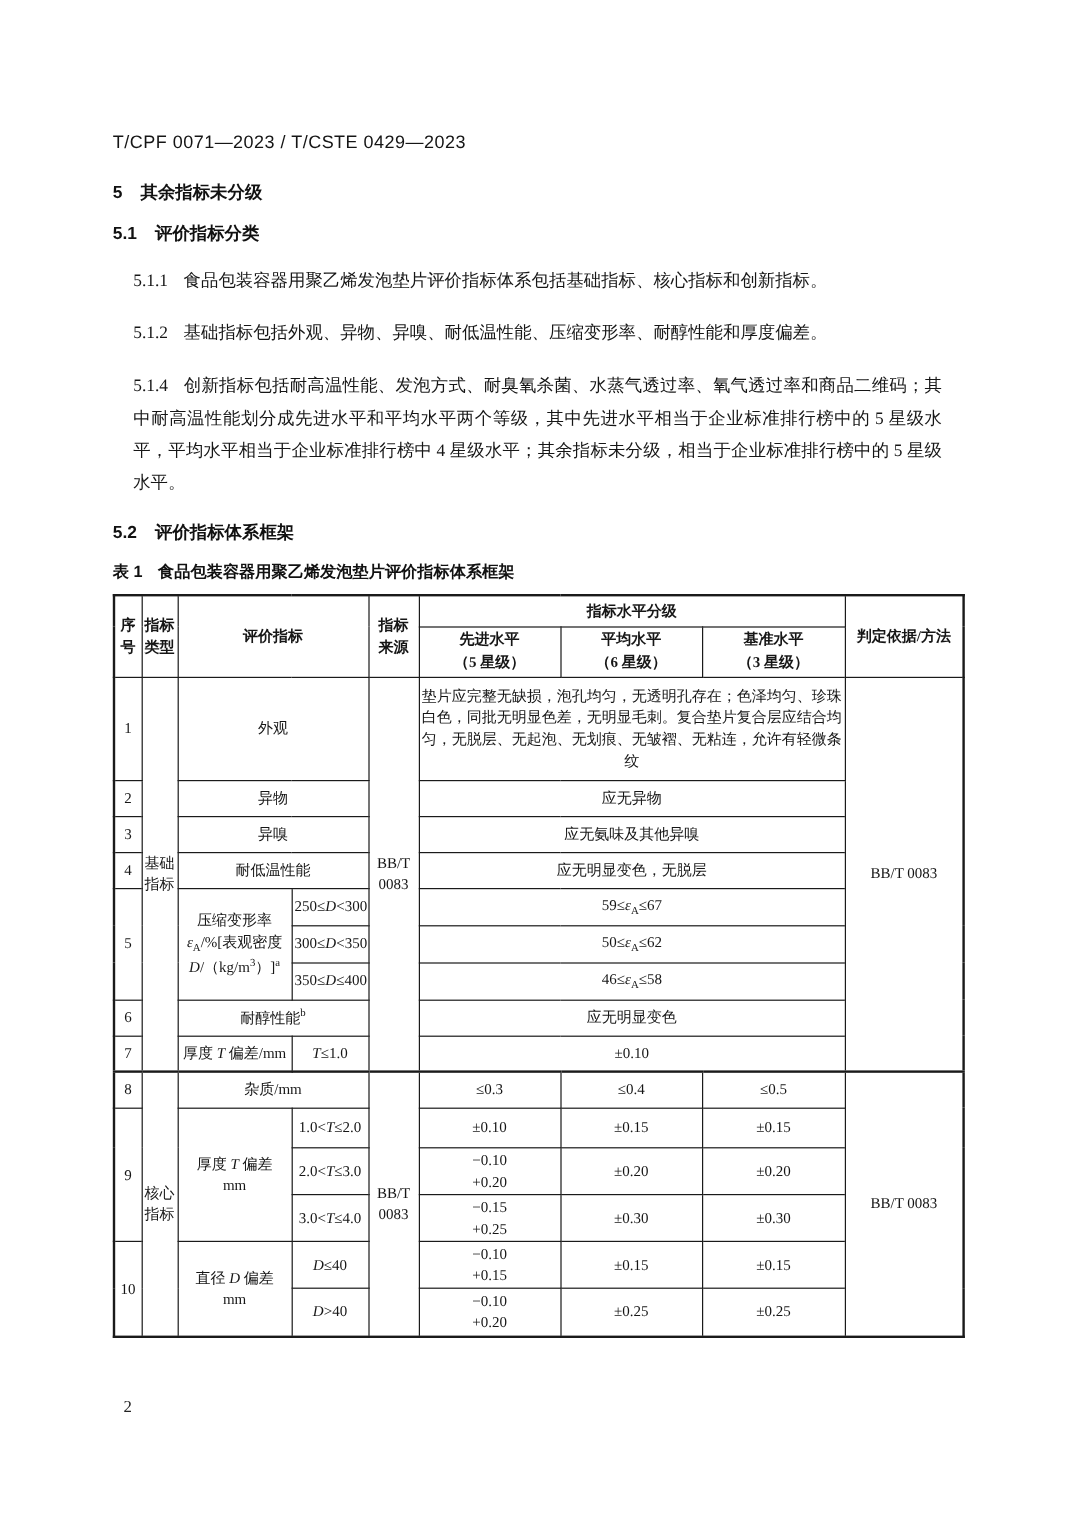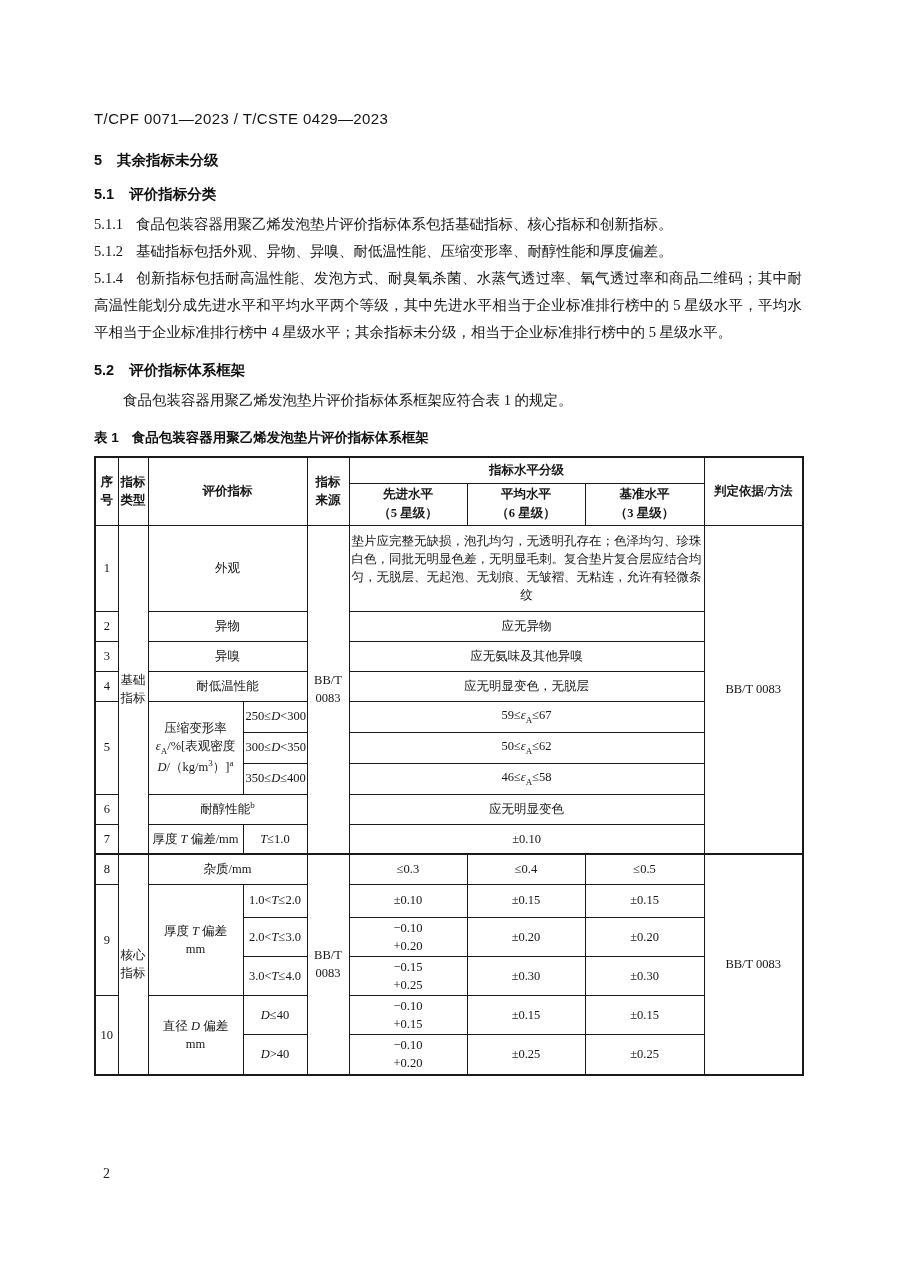--- a/index.html
+++ b/index.html
@@ -29,21 +29,21 @@
     font-size:14.5px;font-weight:bold;color:#111;
   }
   .h-sub{
     margin:15px 0 0 0;
     font-family:"Liberation Sans","DejaVu Sans",sans-serif;
     font-size:14.5px;font-weight:bold;color:#111;
   }
   .hnum{display:inline-block;margin-right:15px;}
   .paras{margin-top:7px;}
   .para{
-    margin:0;
+    margin:17px;
     font-size:14.5px;
     line-height:27px;
     text-align:justify;
     color:#161616;
   }
   .pnum{display:inline-block;margin-right:13px;}
   .para.indent{text-indent:2em;}
   .tbl-caption{
     margin:15px 0 9px 0;
     text-align:left;
@@ -91,23 +91,20 @@
     <h3 class="h-sub"><span class="hnum">5.1</span><span>评价指标分类</span></h3>
 
     <div class="paras">
       <p class="para"><span class="pnum">5.1.1</span><span>食品包装容器用聚乙烯发泡垫片评价指标体系包括基础指标、核心指标和创新指标。</span></p>
       <p class="para"><span class="pnum">5.1.2</span><span>基础指标包括外观、异物、异嗅、耐低温性能、压缩变形率、耐醇性能和厚度偏差。</span></p>
       <p class="para"><span class="pnum">5.1.4</span><span>创新指标包括耐高温性能、发泡方式、耐臭氧杀菌、水蒸气透过率、氧气透过率和商品二维码；其中耐高温性能划分成先进水平和平均水平两个等级，其中先进水平相当于企业标准排行榜中的 5 星级水平，平均水平相当于企业标准排行榜中 4 星级水平；其余指标未分级，相当于企业标准排行榜中的 5 星级水平。</span></p>
     </div>
 
     <h3 class="h-sub"><span class="hnum">5.2</span><span>评价指标体系框架</span></h3>
 
-    <div class="paras">
-      <p class="para indent"><span>食品包装容器用聚乙烯发泡垫片评价指标体系框架应符合表 1 的规定。</span></p>
-    </div>
 
     <div class="tbl-caption"><span>表 1</span><span class="capgap"></span><span>食品包装容器用聚乙烯发泡垫片评价指标体系框架</span></div>
 
     <table class="framework">
       <colgroup>
         <col style="width:23px">
           <col style="width:30px">
           <col style="width:95px">
           <col style="width:64px">
         <col style="width:42px">

